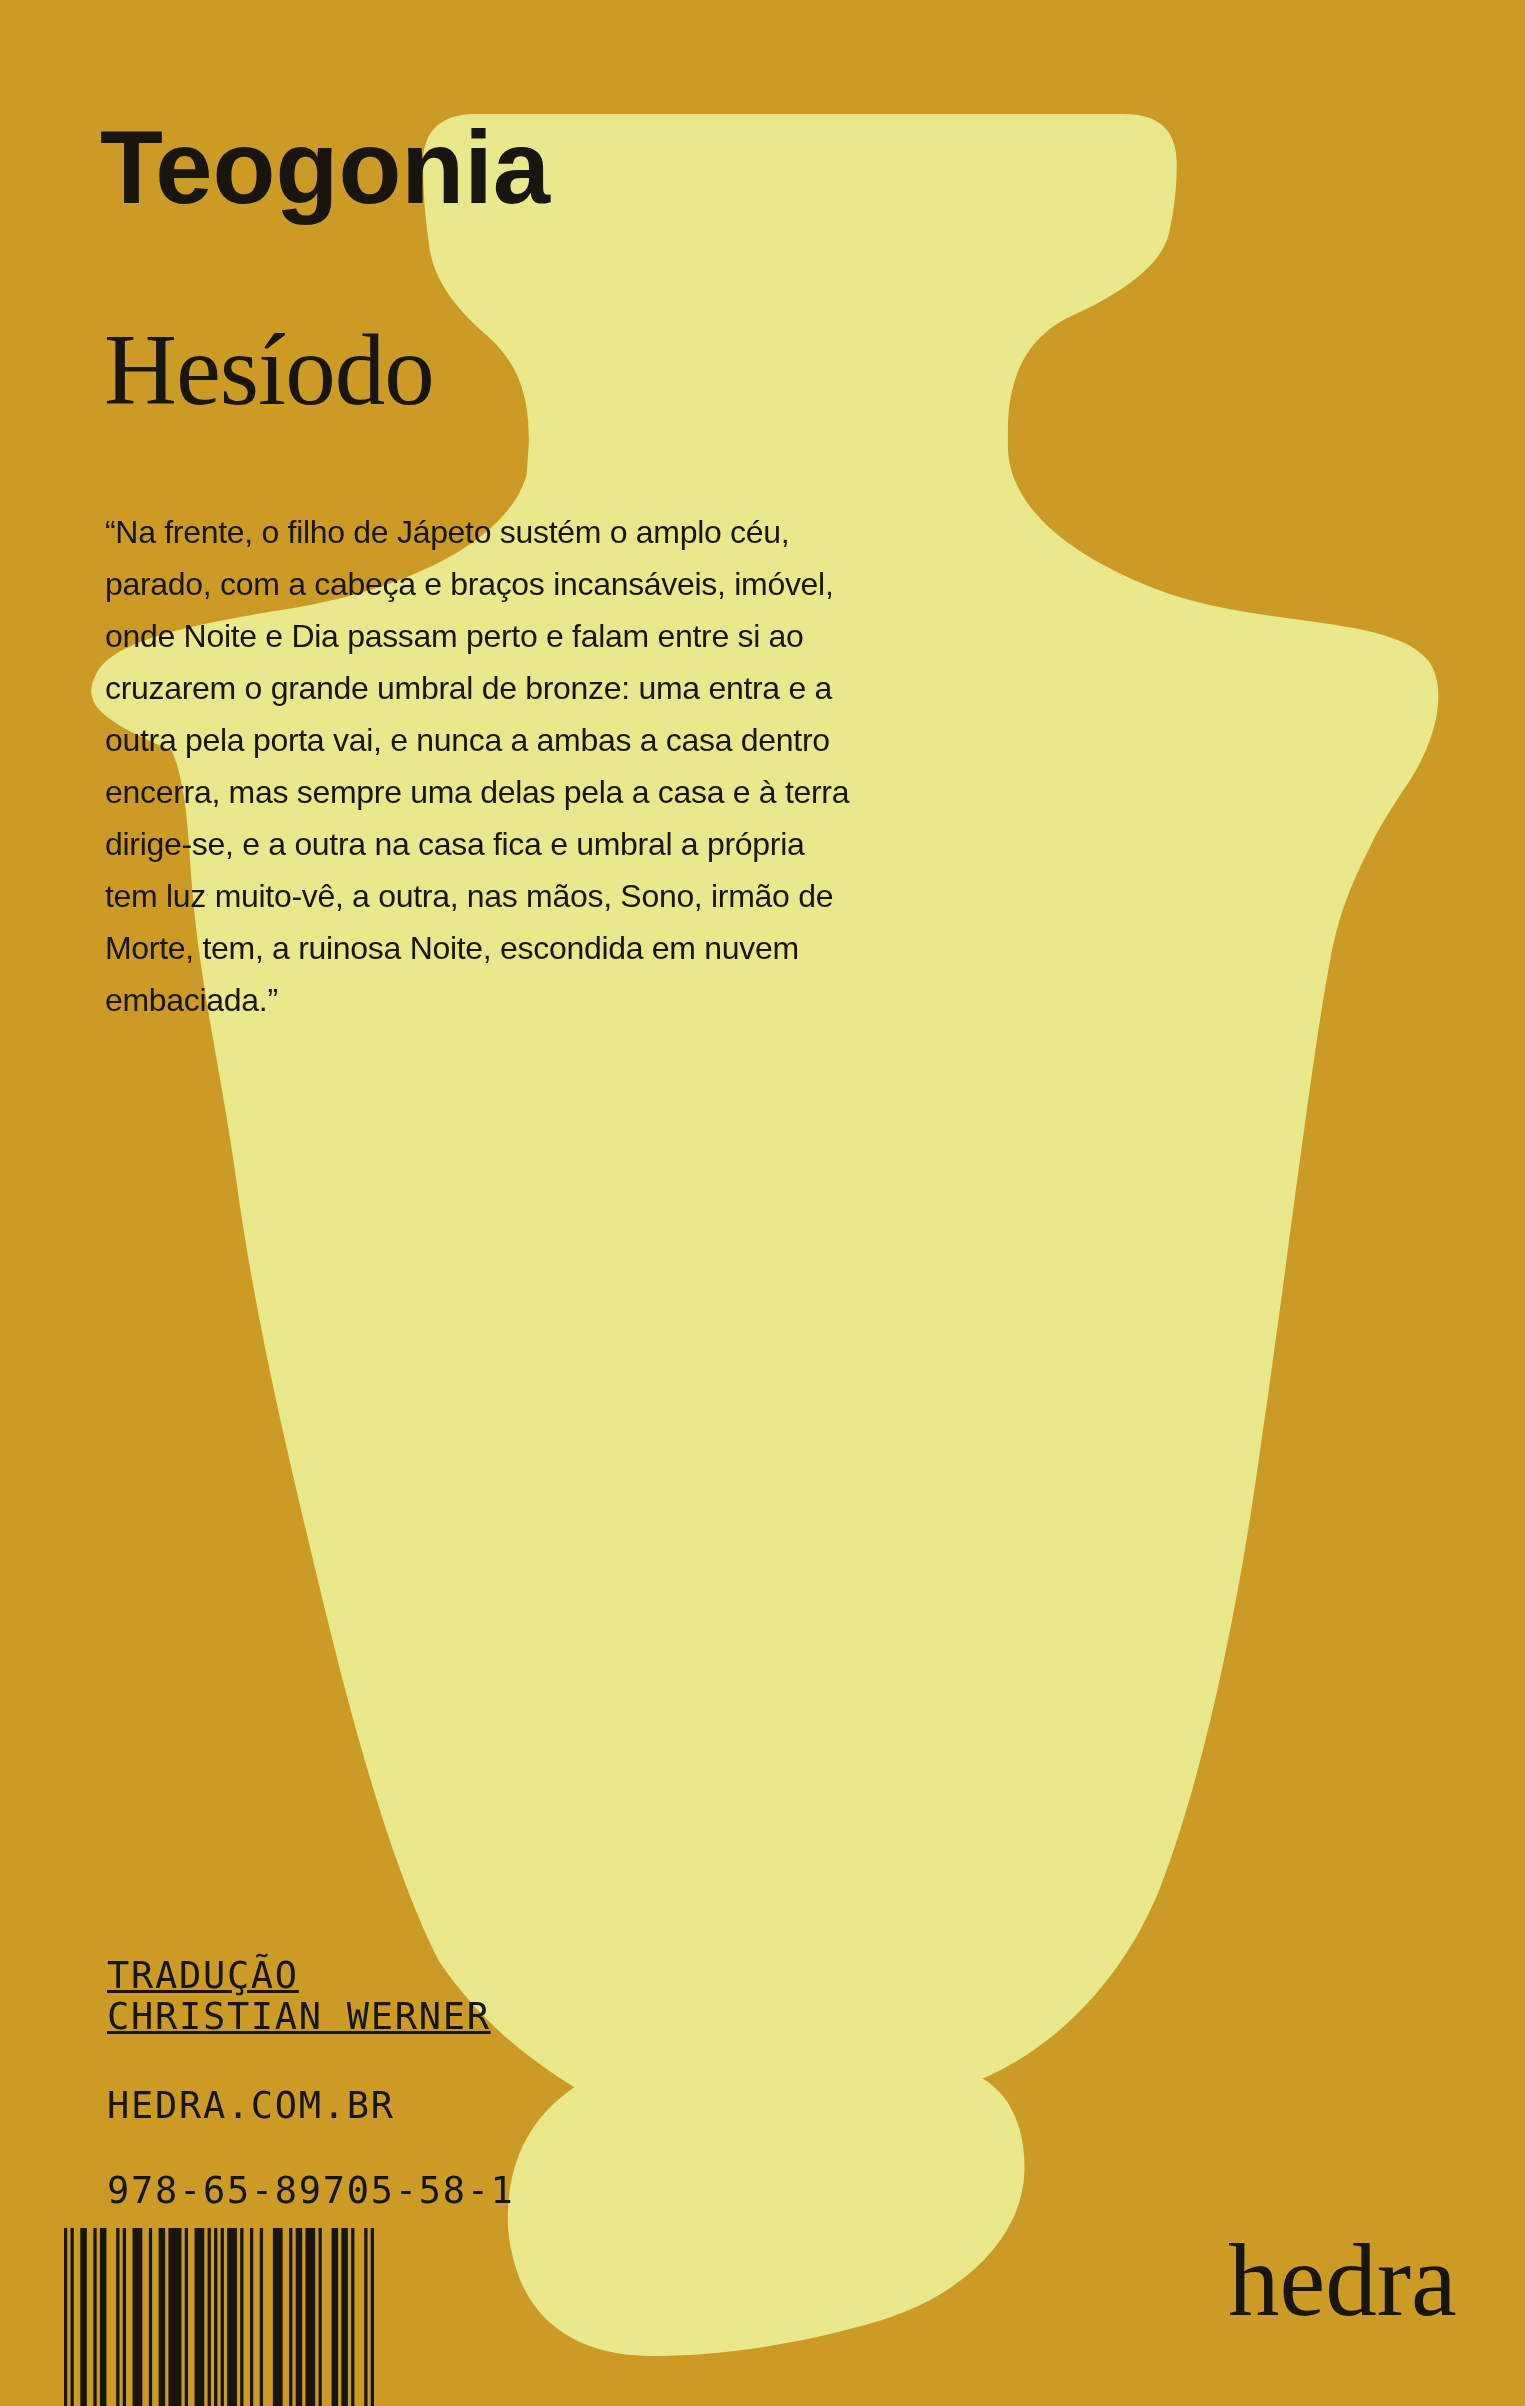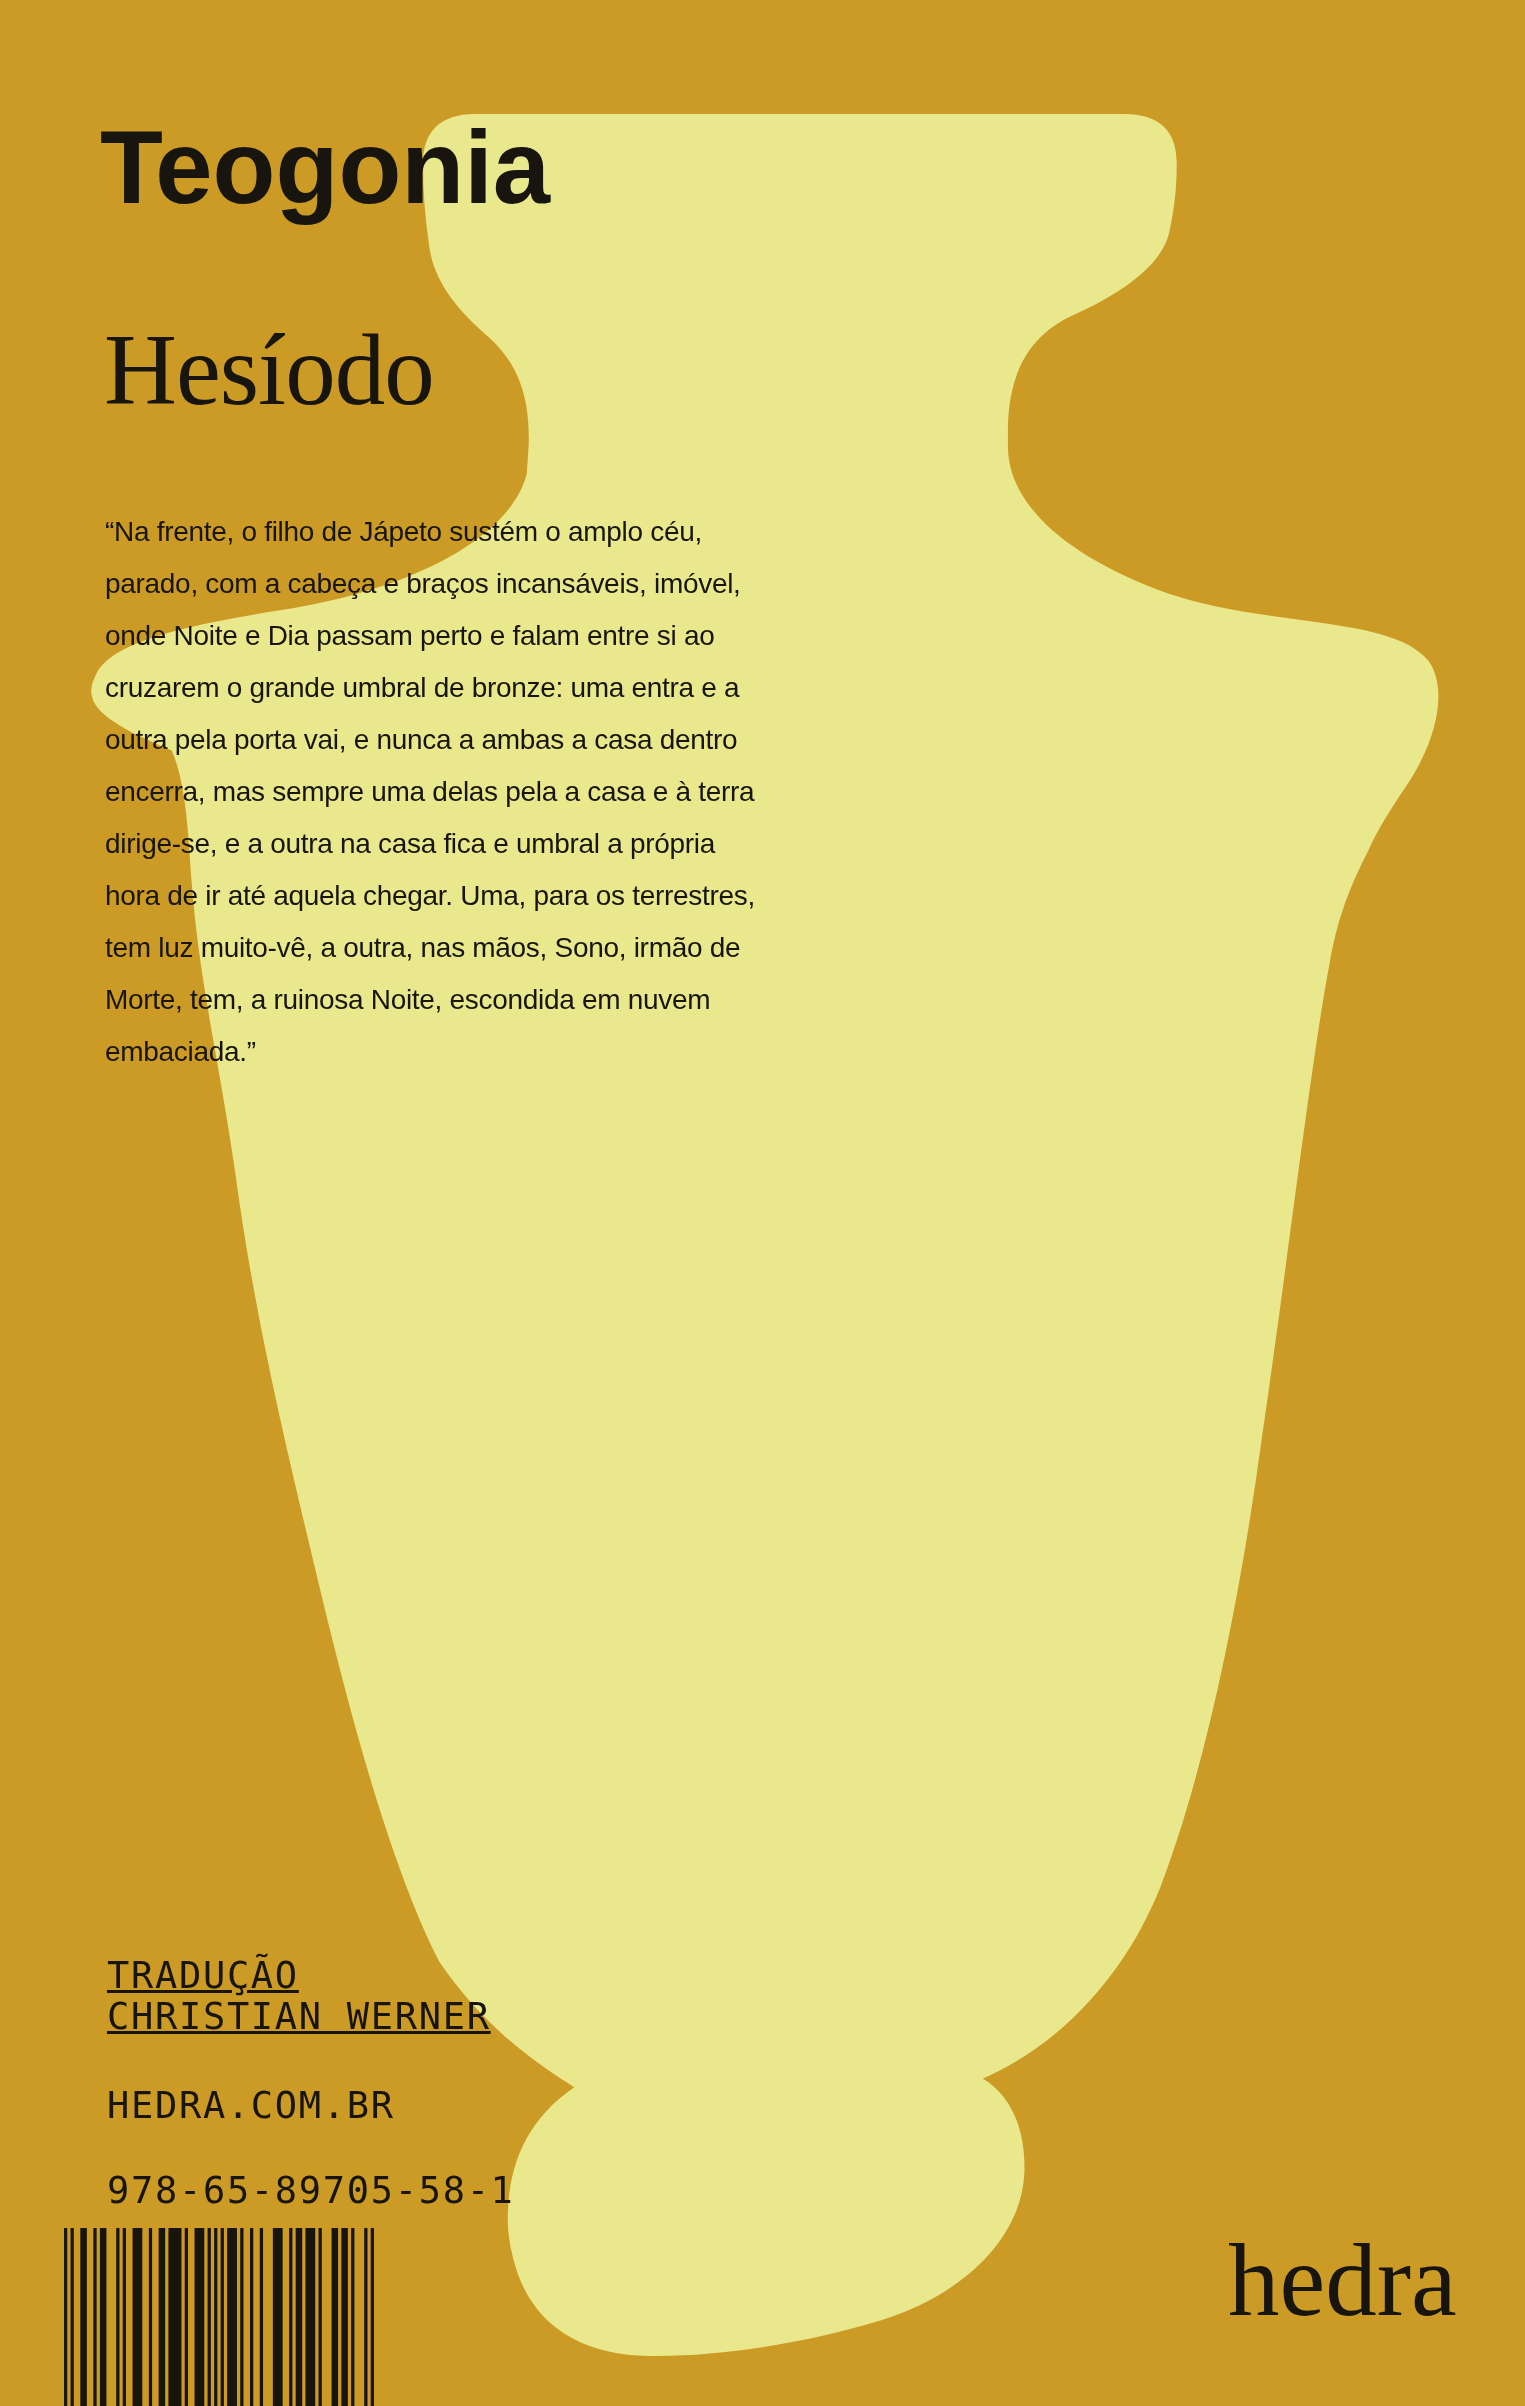--- a/index.html
+++ b/index.html
@@ -25,21 +25,21 @@
     white-space:nowrap;
   }
   .author{
     position:absolute;left:104px;top:320px;
     font-family:"Liberation Serif",serif;
     font-weight:400;font-size:101px;line-height:1;letter-spacing:-1px;
     white-space:nowrap;
   }
   .quote{
     position:absolute;left:105px;top:506px;
-    font-size:28px;line-height:52px;letter-spacing:-0.3px;
+    font-size:32px;line-height:52px;letter-spacing:-0.3px;
     font-weight:400;
   }
   .quote .qline{white-space:nowrap;}
   .mono{
     position:absolute;left:107px;
     font-family:"DejaVu Sans Mono",monospace;
     font-size:37px;line-height:41px;letter-spacing:1.7px;
     white-space:nowrap;
   }
   .credits{top:1955px;text-decoration:underline;}
@@ -104,21 +104,20 @@
   <div class="author">Hesíodo</div>
 
   <div class="quote">
     <div class="qline">“Na frente, o filho de Jápeto sustém o amplo céu,</div>
     <div class="qline">parado, com a cabeça e braços incansáveis, imóvel,</div>
     <div class="qline">onde Noite e Dia passam perto e falam entre si ao</div>
     <div class="qline">cruzarem o grande umbral de bronze: uma entra e a</div>
     <div class="qline">outra pela porta vai, e nunca a ambas a casa dentro</div>
     <div class="qline">encerra, mas sempre uma delas pela a casa e à terra</div>
     <div class="qline">dirige-se, e a outra na casa fica e umbral a própria</div>
-    <div class="qline">hora de ir até aquela chegar. Uma, para os terrestres,</div>
     <div class="qline">tem luz muito-vê, a outra, nas mãos, Sono, irmão de</div>
     <div class="qline">Morte, tem, a ruinosa Noite, escondida em nuvem</div>
     <div class="qline">embaciada.”</div>
   </div>
 
   <div class="mono credits">
     <div>TRADUÇÃO</div>
     <div>CHRISTIAN WERNER</div>
   </div>
 

